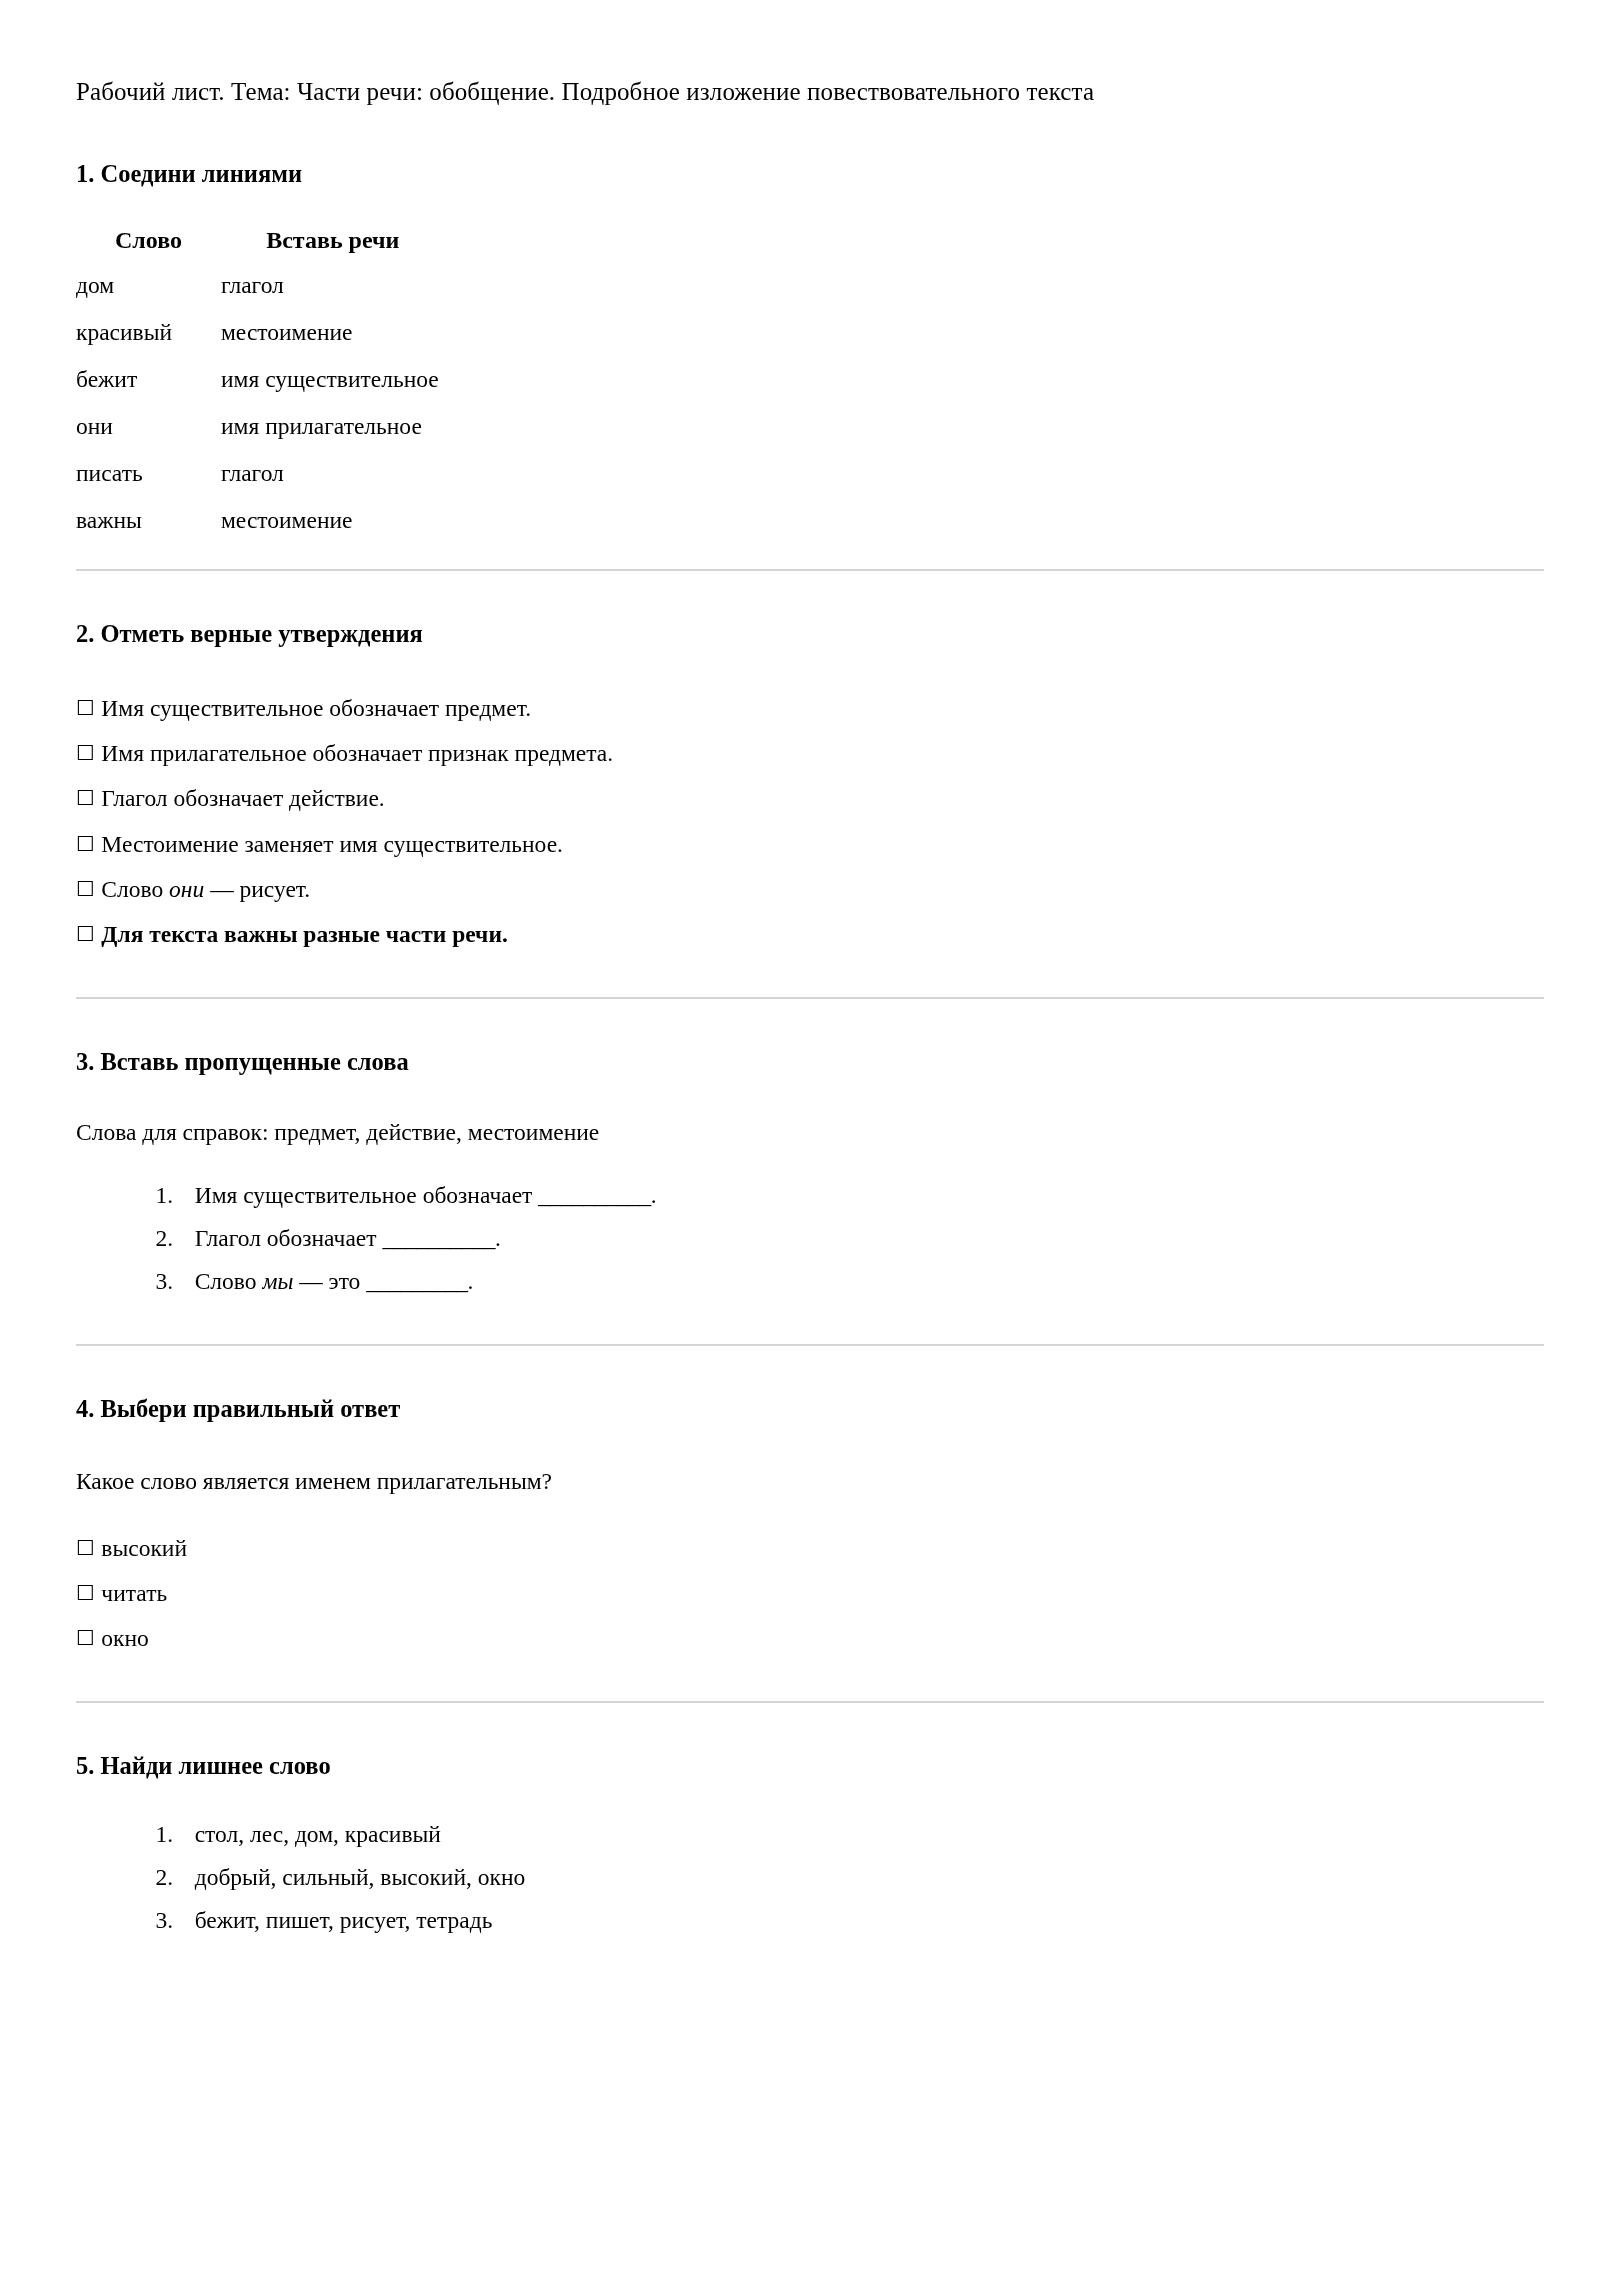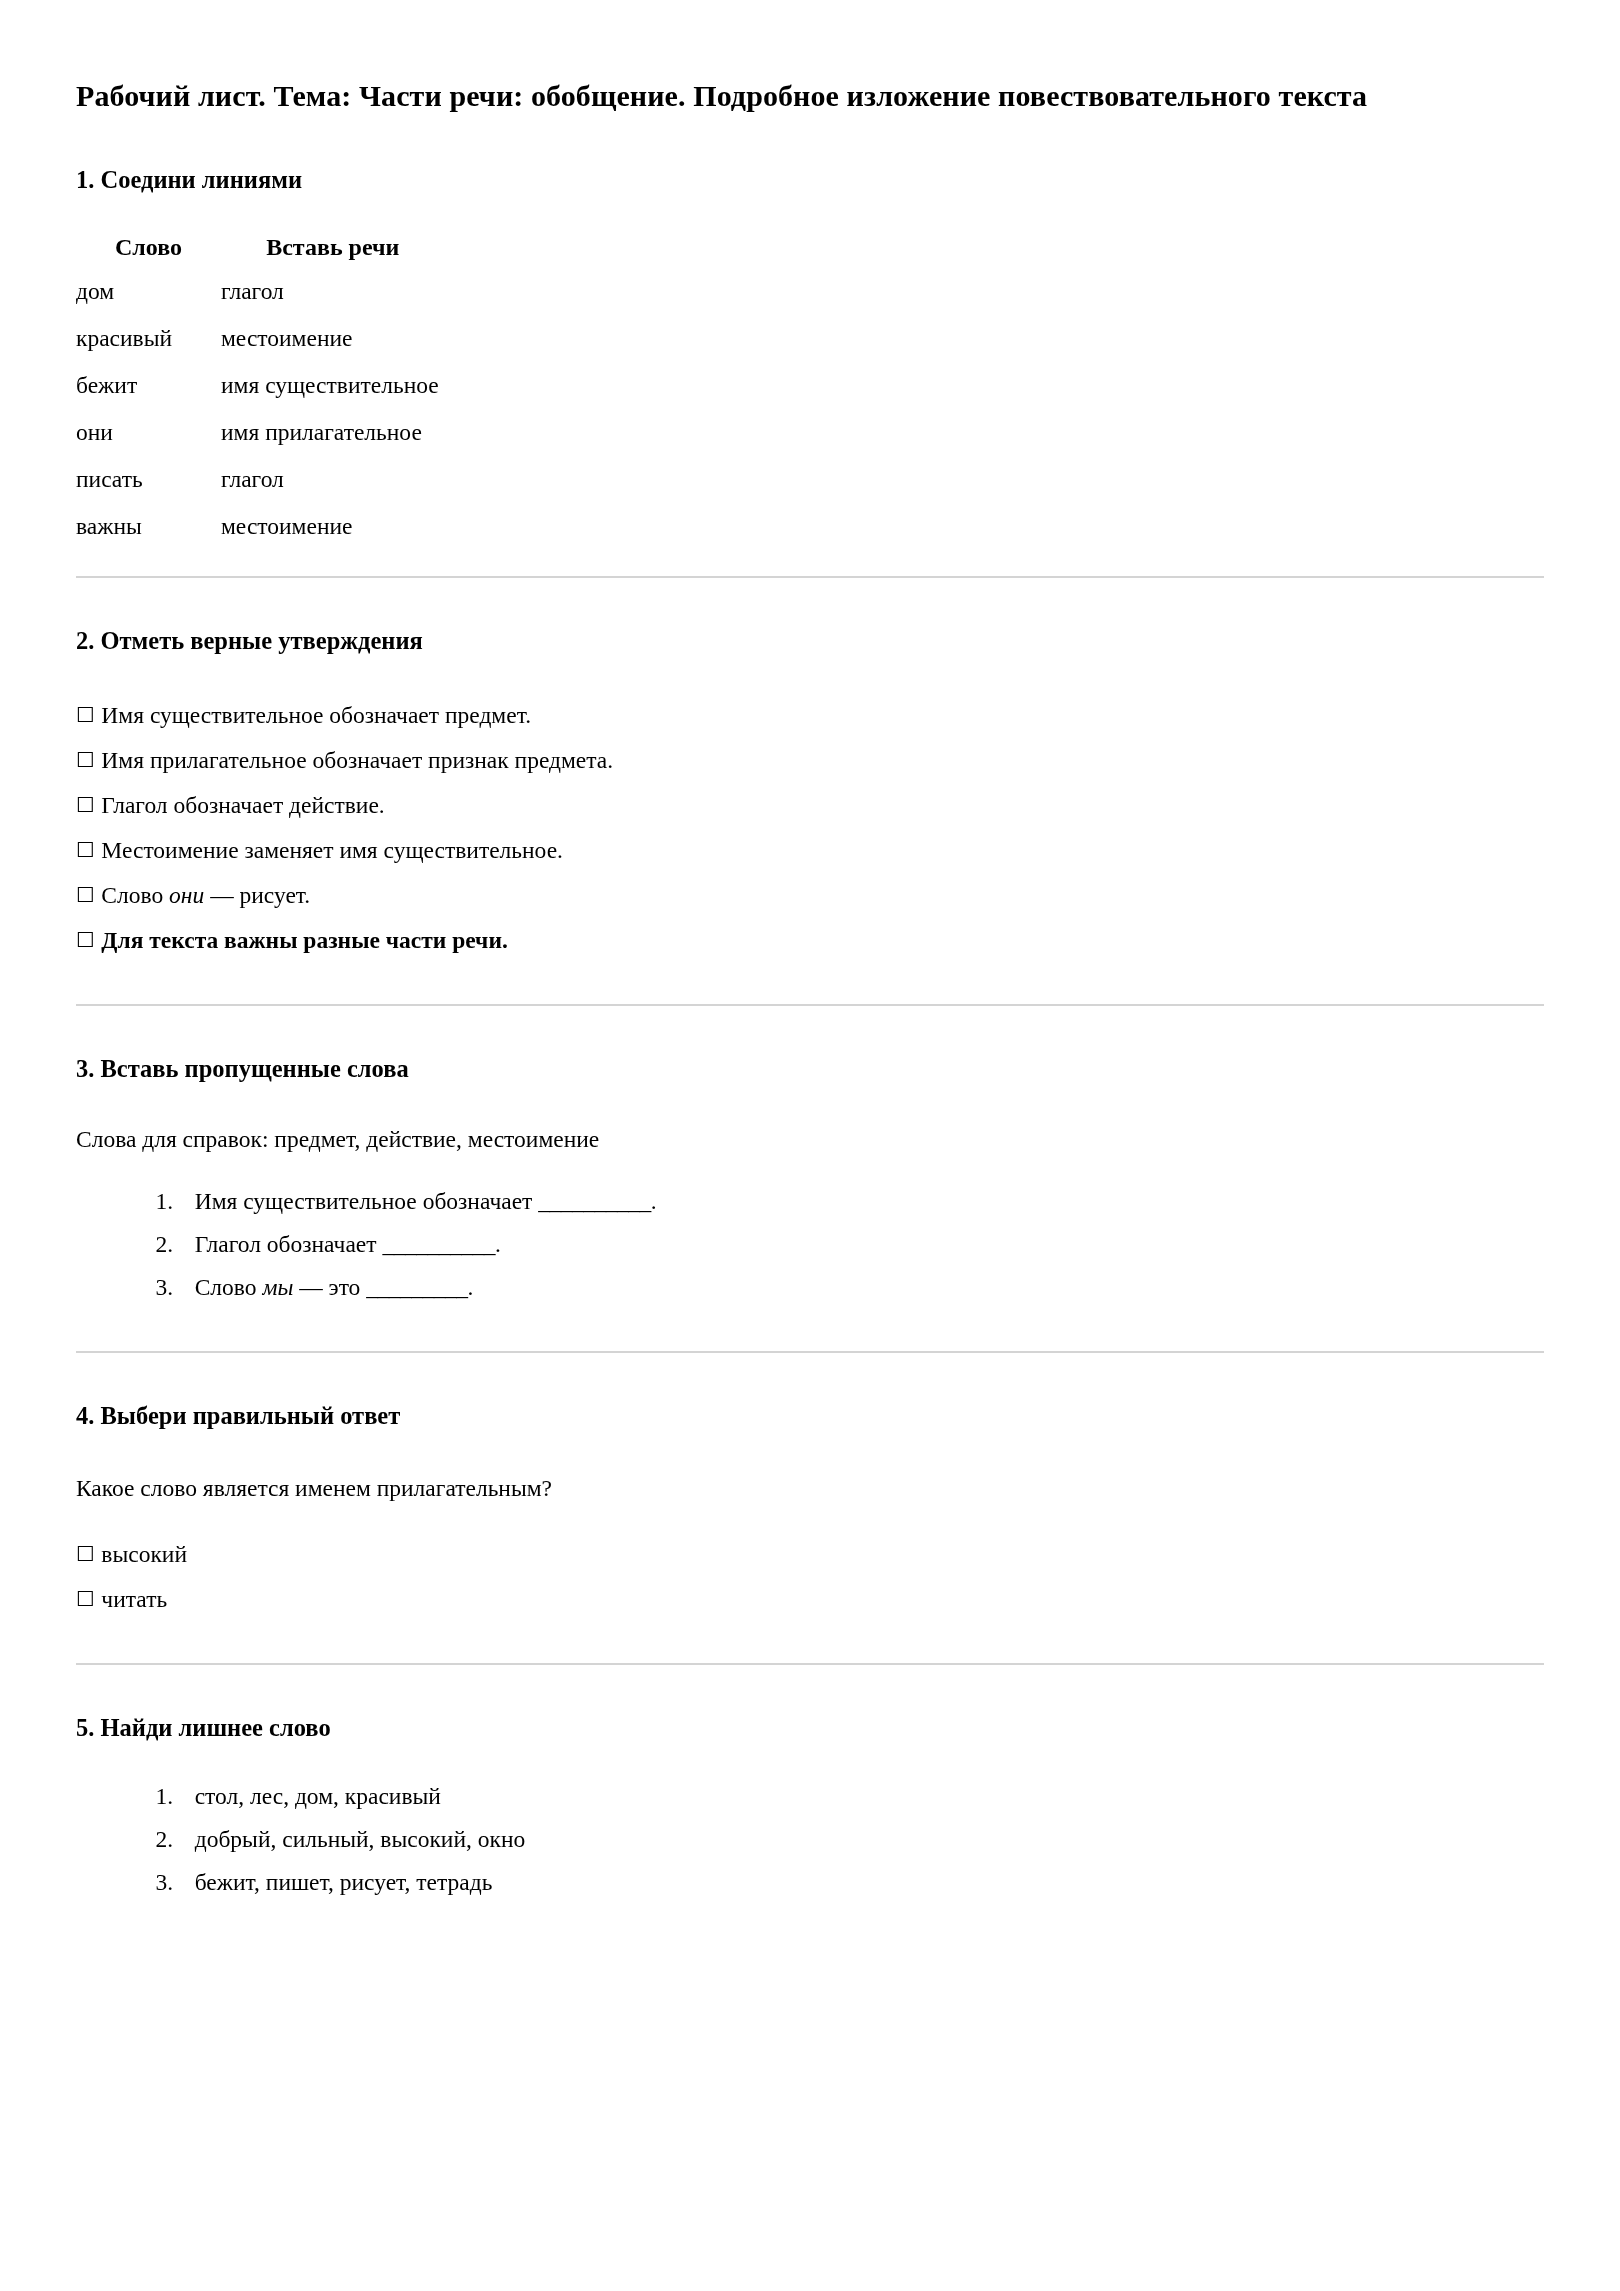--- a/index.html
+++ b/index.html
@@ -17,22 +17,22 @@
   .page {
     width: 1620px;
     min-height: 2292px;
     box-sizing: border-box;
     padding: 76px 76px 59px 76px;
     background: #ffffff;
   }
 
   
   .doc-title {
-    font-size: 30px;
-    font-weight: bold;
+    font-size: 25px;
+    font-weight: normal;
     line-height: 1.3;
     margin: 0 0 0 0;
     letter-spacing: 0.1px;
   }
 
   
   .section-heading {
     font-size: 24.5px;
     font-weight: bold;
     line-height: 1.3;
@@ -255,20 +255,23 @@
 
     <div class="sp-q-to-opts"></div>
 
     <ul class="opt-list">
       <li class="opt-item">
         <span class="cbx">☐</span><span>высокий</span>
       </li>
       <li class="opt-item">
         <span class="cbx">☐</span><span>читать</span>
       </li>
+      <li class="opt-item">
+        <span class="cbx">☐</span><span>окно</span>
+      </li>
     </ul>
   </section>
 
   <div class="sp-body-to-hr"></div>
   <hr class="rule" style="border-top-color: rgb(212, 212, 212);">
   <div class="sp-hr-to-head"></div>
 
   <section>
     <h2 class="section-heading">5. Найди лишнее слово</h2>
 

